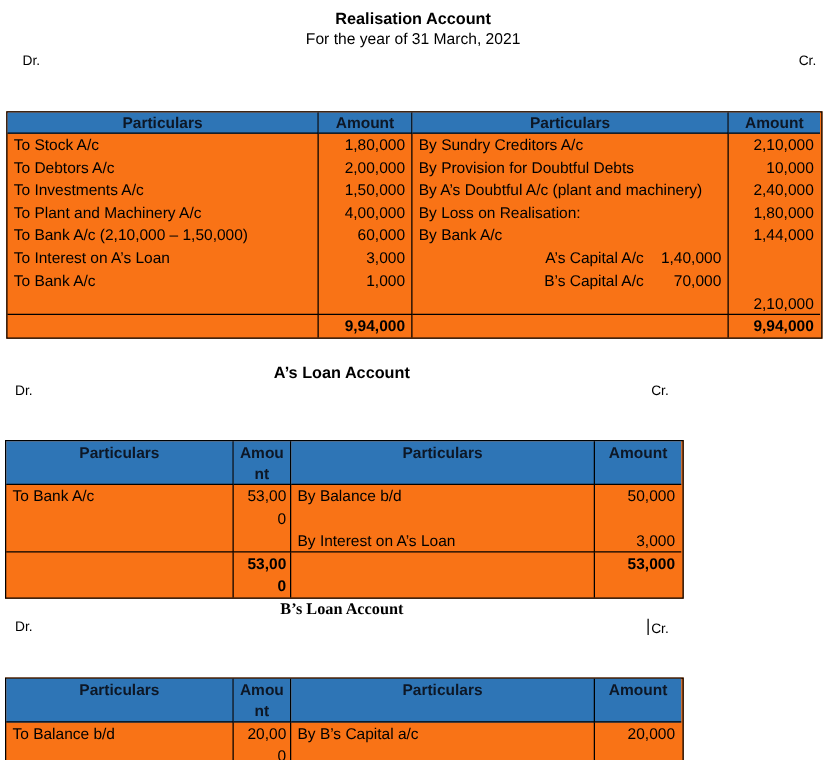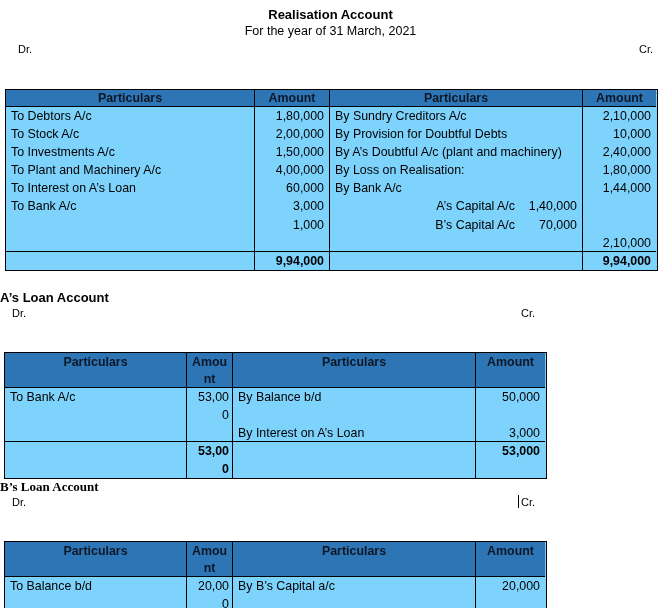--- a/index.html
+++ b/index.html
@@ -5,27 +5,27 @@
   html,body{margin:0;padding:0;}
   body{
     width:661px;height:608px;background:#ffffff;color:#000;
     font-family:"Liberation Sans", sans-serif;font-size:12.4px;
     overflow:hidden;
   }
   *{box-sizing:border-box;}
   .page{width:661px;height:536px;padding-top:7px;}
   .acct-title{text-align:center;font-weight:bold;font-size:13px;line-height:16px;}
   .acct-sub{text-align:center;font-size:12.5px;line-height:16px;}
-  .sec-title{width:547px;font-weight:bold;font-size:13px;line-height:15px;}
+  .sec-title{width:547px;text-align:center;font-weight:bold;font-size:13px;line-height:15px;}
   .sec-title-a{margin-top:19px;}
   .sec-title-b{font-family:Liberation Serif, serif;}
   .drcr{display:flex;justify-content:space-between;font-size:11px;}
   .r-drcr{margin:3px 8px 1px 18px;line-height:15px;}
   .l-drcr{margin:1px 126px 1px 12px;line-height:14px;}
-  .tbl{display:grid;border:1.5px solid #000;background:#7dd3fc;margin-top:32px;}
+  .tbl{display:grid;border:1.5px solid #000;background:#f97316;margin-top:32px;}
   .r-tbl{margin-left:5px;grid-template-columns:249px 75px 253px 73px;width:653px;}
   .l-tbl{margin-left:4px;grid-template-columns:182px 46px 243px 69px;width:543px;}
   .hcell{
     background:#2E75B6;color:#0d1726;font-weight:bold;text-align:center;
     border-right:1px solid #000;border-bottom:1px solid #000;overflow:hidden;
   }
   .r-tbl .hcell{height:17px;line-height:17px;}
   .l-tbl .hcell{height:35px;line-height:17px;padding-top:1px;}
   .bcell{border-right:1px solid #000;border-bottom:1px solid #000;overflow:hidden;}
   .r-tbl .bcell{height:145px;}
@@ -59,24 +59,25 @@
       <span>Cr.</span>
     </div>
 
     <div class="tbl r-tbl">
       <div class="hcell">Particulars</div>
       <div class="hcell">Amount</div>
       <div class="hcell">Particulars</div>
       <div class="hcell last">Amount</div>
 
       <div class="bcell pcell">
+        <div class="ln">To Stock A/c</div>
         <div class="ln">To Debtors A/c</div>
-        <div class="ln">To Stock A/c</div>
         <div class="ln">To Investments A/c</div>
         <div class="ln">To Plant and Machinery A/c</div>
+        <div class="ln">To Bank A/c (2,10,000 – 1,50,000)</div>
         <div class="ln">To Interest on A’s Loan</div>
         <div class="ln">To Bank A/c</div>
         <div class="ln"></div>
       </div>
 
       <div class="bcell acell">
         <div class="ln">1,80,000</div>
         <div class="ln">2,00,000</div>
         <div class="ln">1,50,000</div>
         <div class="ln">4,00,000</div>

